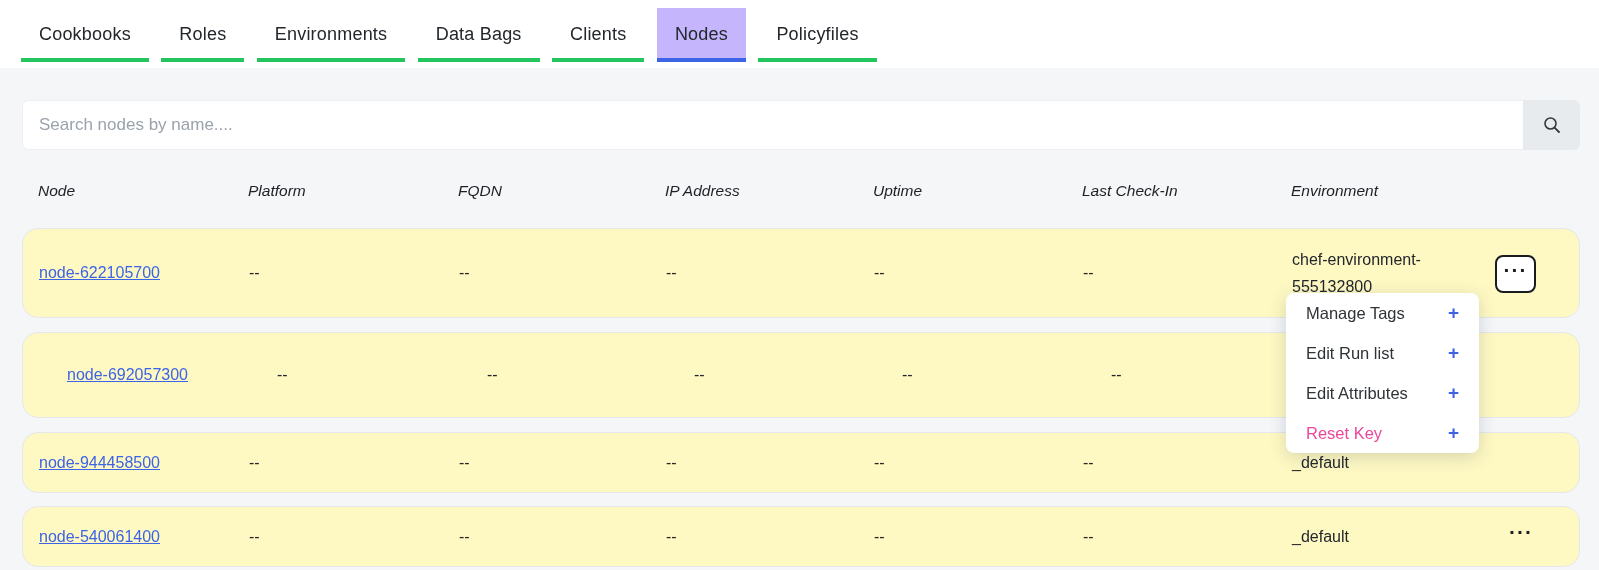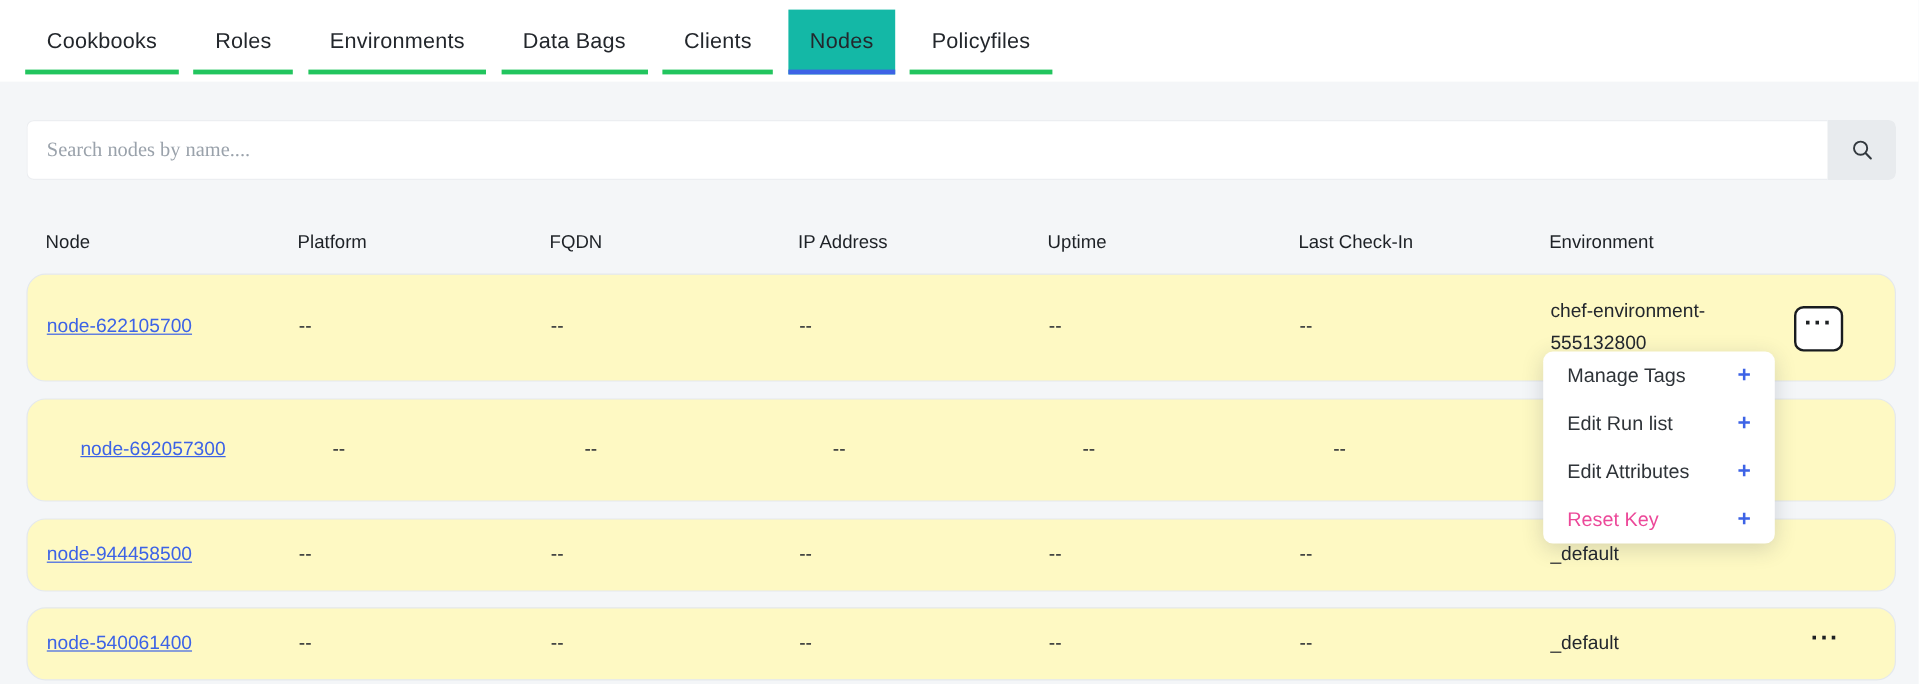--- a/index.html
+++ b/index.html
@@ -4,33 +4,33 @@
 <style>
   * { margin:0; padding:0; box-sizing:border-box; }
   html,body { width:1599px; height:570px; }
   body { font-family:"Liberation Sans", sans-serif; }
   .page { position:relative; width:1599px; height:570px; background:#f4f6f8; overflow:hidden; }
 
   
   .tabbar { position:absolute; top:0; left:0; width:1599px; height:68px; background:#ffffff; padding:8px 0 0 21px; white-space:nowrap; }
   .tab { display:inline-block; height:54px; line-height:52px; padding:0 18px; margin-right:8px;
          font-size:18px; color:#23272c; letter-spacing:.2px; border-bottom:4px solid #22c55e; cursor:pointer; }
-  .tab.active { background:#14b8a6; border-bottom-color:#3d63e6; }
+  .tab.active { background:#c4b5fd; border-bottom-color:#3d63e6; }
 
   
   .searchbar { position:absolute; top:100px; left:22px; width:1558px; height:50px; display:flex; border-radius:6px; overflow:hidden; }
   .search-input { flex:1; border:1px solid #eceef1; border-right:none; background:#ffffff; padding:0 16px;
-                  font-size:17px; color:#2a2e33; font-family:Liberation Serif, serif; outline:none; border-radius:6px 0 0 6px; }
+                  font-size:17px; color:#2a2e33; font-family:Liberation Sans, sans-serif; outline:none; border-radius:6px 0 0 6px; }
   .search-input::placeholder { color:#9aa2ab; }
   .search-btn { width:57px; background:#e8ebee; border:none; cursor:pointer; display:flex; align-items:center; justify-content:center; border-radius:0 6px 6px 0; }
 
   
   .grid { display:grid; grid-template-columns:210px 210px 207px 208px 209px 209px 1fr; align-items:center; }
   .cell { padding-left:16px; font-size:16px; color:#23272d; }
-  .thead { position:absolute; top:180px; left:22px; width:1558px; height:46px; }
+  .thead { position:absolute; top:168px; left:22px; width:1558px; height:46px;font-style:italic; }
   .thead .cell { font-size:15.5px; font-weight:500; color:#1d2126; }
 
   .row-card { position:absolute; left:22px; width:1558px; background:#fef9c3; border:1px solid #e4e8ed; border-radius:16px; }
   .row-1 { top:228px; height:90px; }
   .row-2 { top:332px; height:86px;padding-left:28px; }
   .row-3 { top:432px; height:61px; }
   .row-4 { top:506px; height:61px; }
   .grid-fill { width:100%; height:100%; }
   .node-link { color:#3d63e6; text-decoration:underline; cursor:pointer; font-size:16px; }
   .env-cell { position:relative; height:100%; display:flex; align-items:center; }

